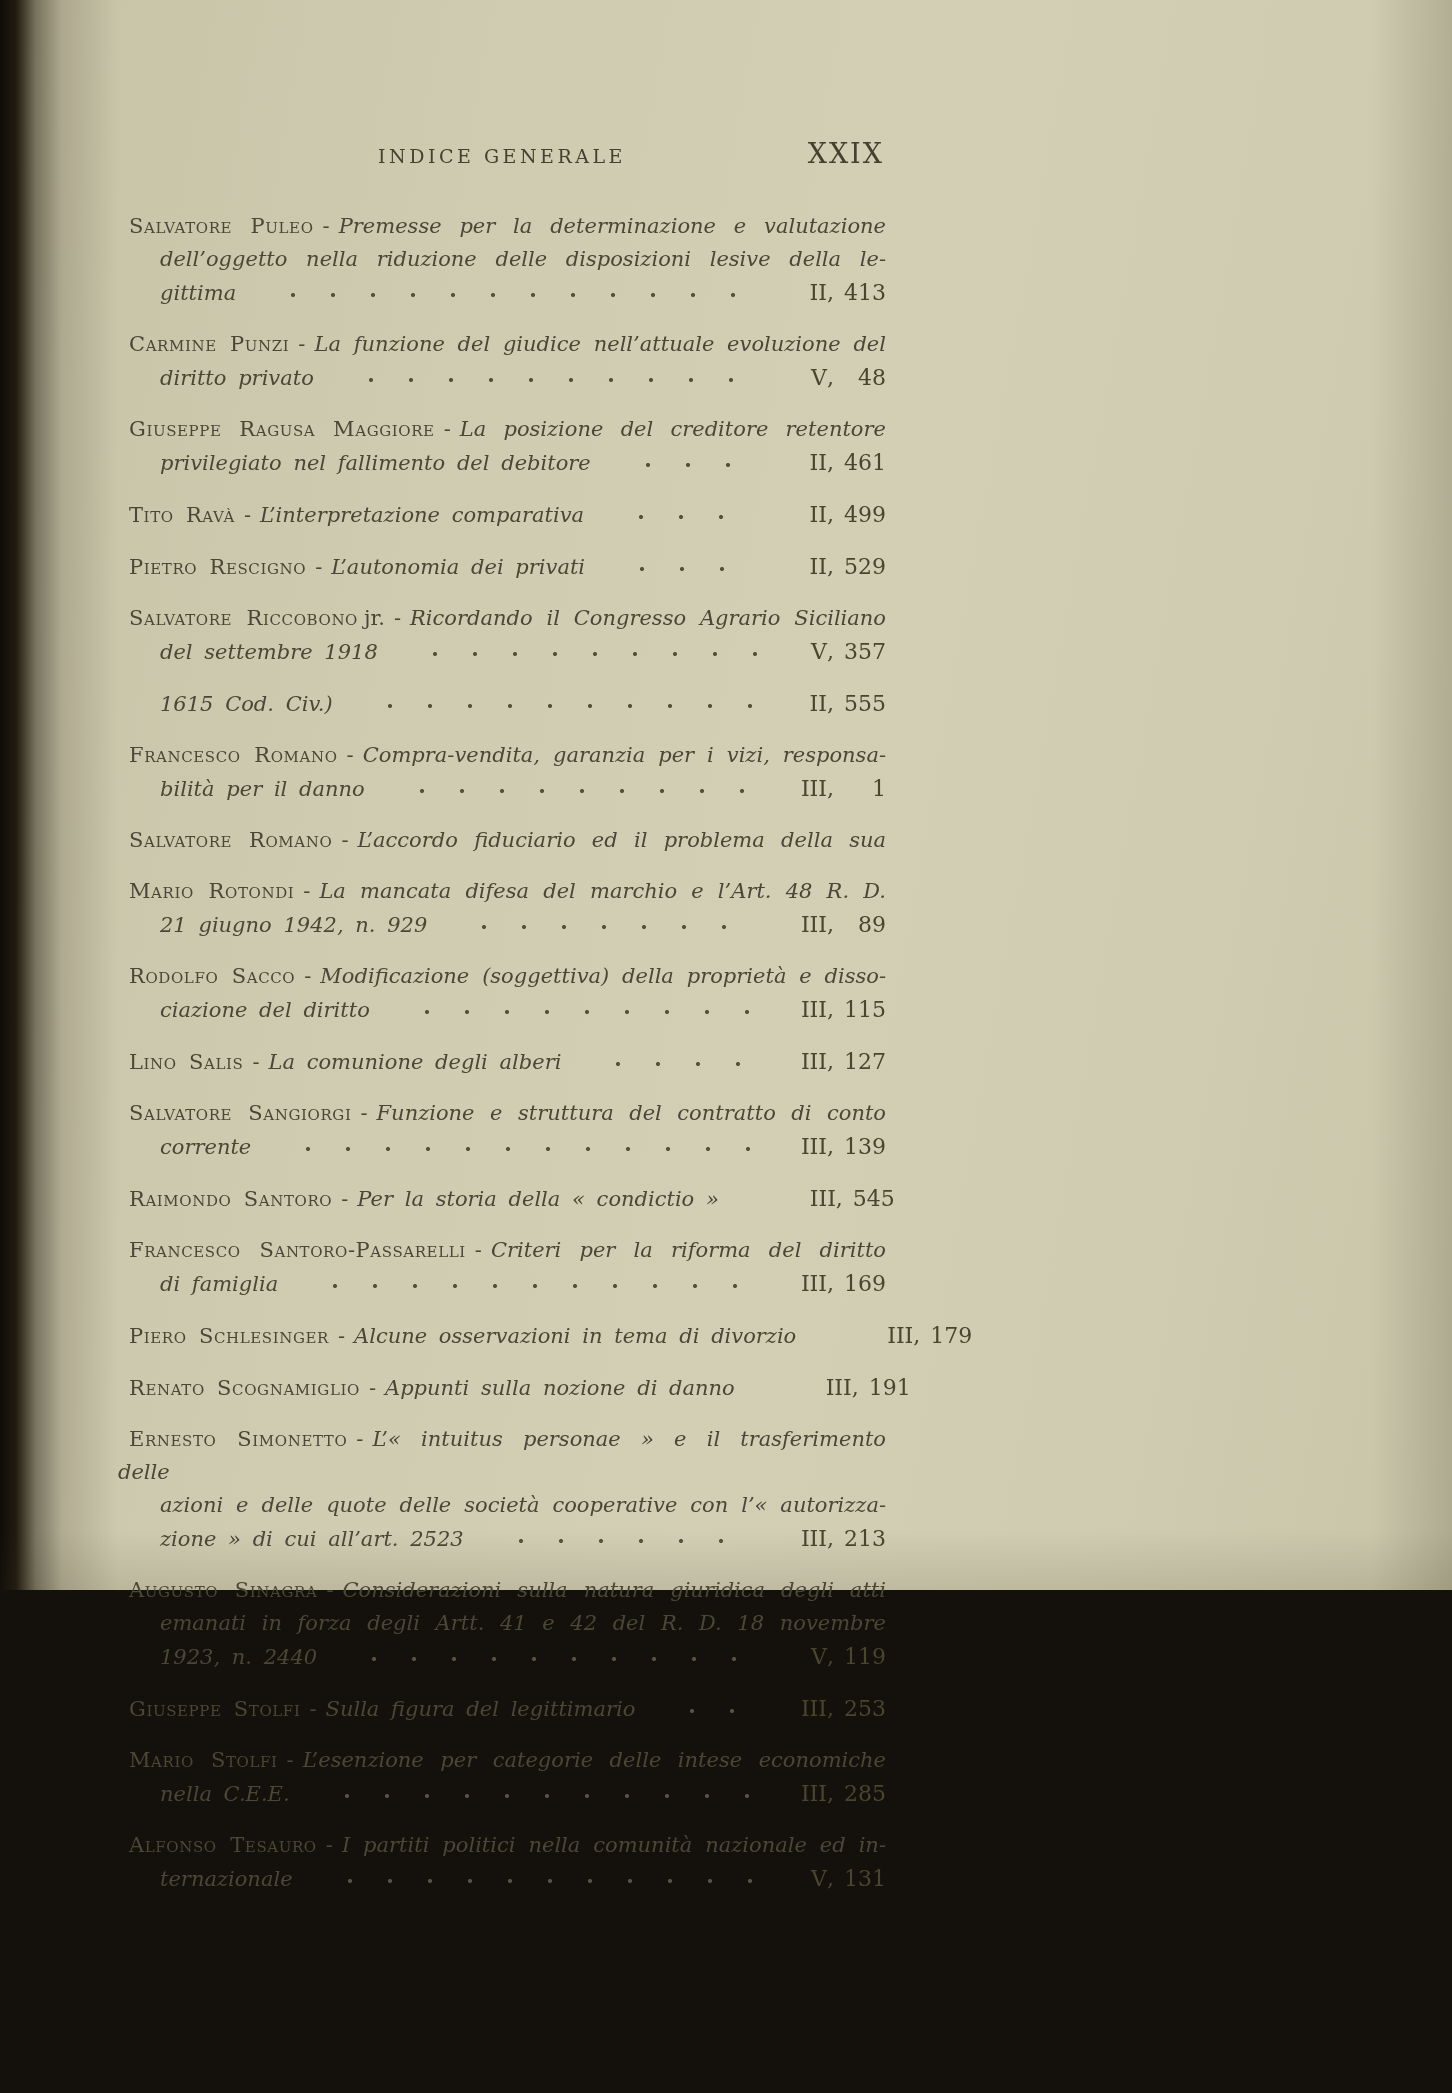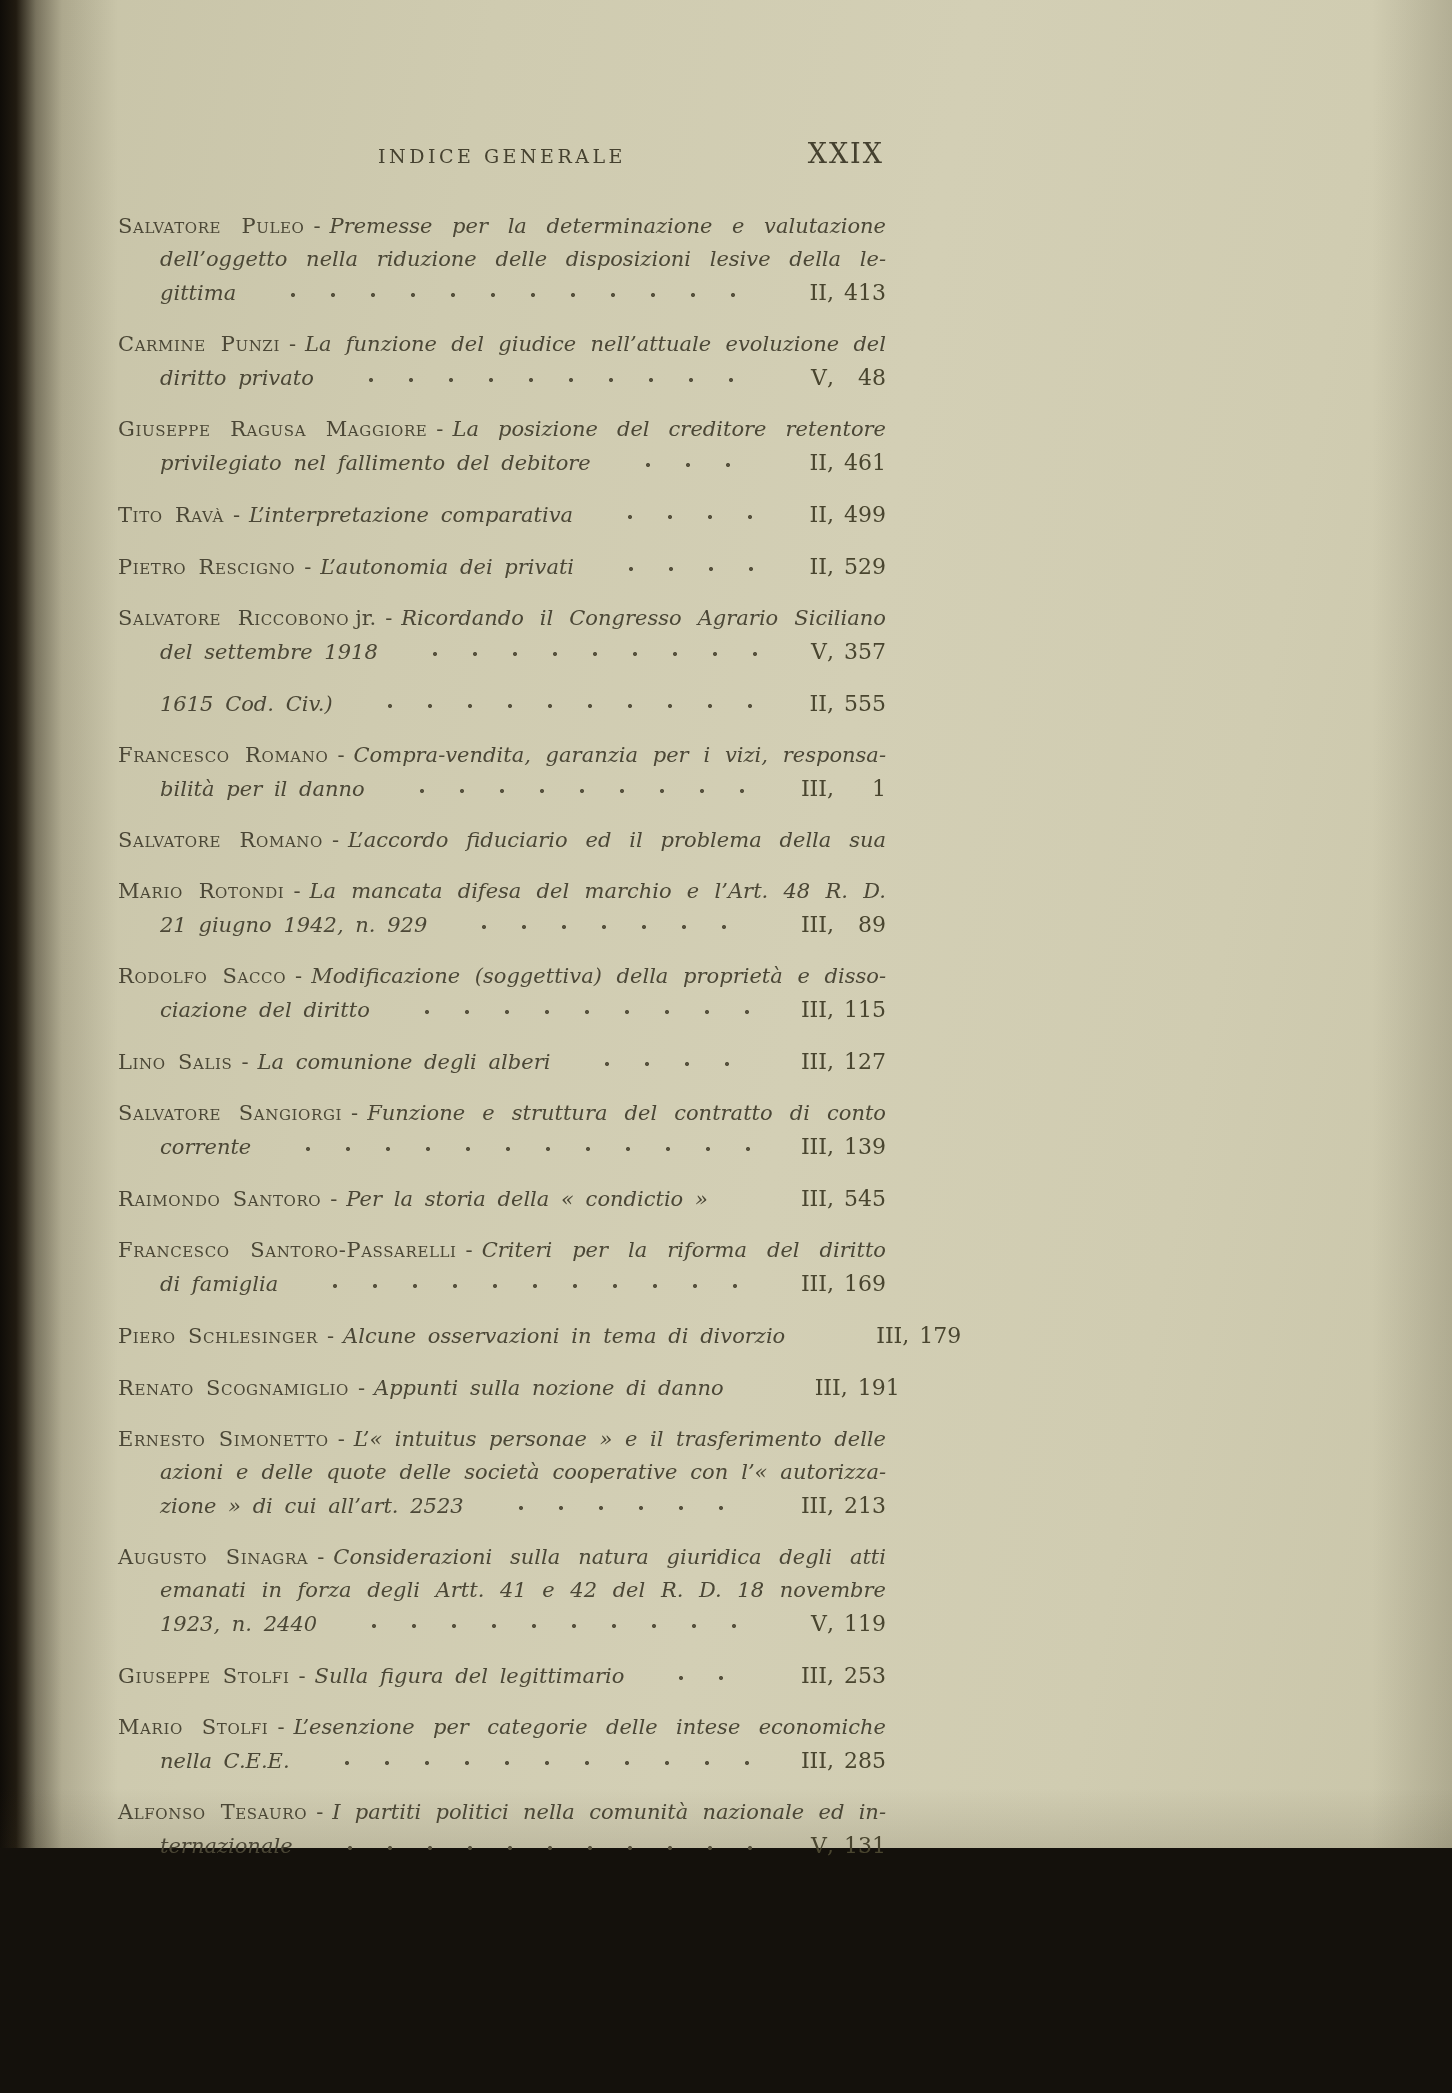--- a/index.html
+++ b/index.html
@@ -2,21 +2,21 @@
 <html><head>
 <meta charset="utf-8">
 <style>
   html,body{margin:0;padding:0;}
   body{
     width:1452px;height:2093px;overflow:hidden;
     background:#14110c;
     font-family:"DejaVu Serif","Liberation Serif",serif;
   }
   .page{
-    position:relative;width:1452px;height:1848px;
+    position:relative;width:1452px;height:1590px;
     background:linear-gradient(100deg,#c7c3a7 0%,#cfcbb0 28%,#d3cfb5 55%,#d0ccb1 78%,#c9c5a9 100%);
     text-decoration:underline;
   }
   .gutter-shadow{
     position:absolute;left:0;top:0;bottom:0;width:120px;pointer-events:none;
     background:linear-gradient(to right,#0f0c08 0px,#211b11 16px,rgba(42,35,21,.5) 36px,rgba(64,55,34,.2) 62px,rgba(64,55,34,0) 118px);
   }
   .edge-shade-right{
     position:absolute;right:0;top:0;bottom:0;width:80px;pointer-events:none;
     background:linear-gradient(to left,rgba(52,46,27,.18),rgba(52,46,27,0));
@@ -32,21 +32,21 @@
     font-size:19px;letter-spacing:3.5px;white-space:nowrap;
   }
   .hdr-num{position:absolute;right:2px;top:0;font-size:27px;letter-spacing:2px;}
   .toc{color:#4b4736;}
   .entry{margin-bottom:18px;font-size:21px;line-height:33px;word-spacing:.24em;}
   .line{min-height:33px;}
   .line.justify{text-align:justify;text-align-last:justify;}
   .line.cont{padding-left:42px;}
   .line.last{display:flex;align-items:baseline;gap:20px;}
   .lasttext{white-space:nowrap;flex:0 0 auto;}
-  .author{font-variant:small-caps;letter-spacing:.6px;}
+  .author{font-variant:small-caps;letter-spacing:.6px;margin-left:11px;}
   .suffix{margin-left:6px;}
   .sep{margin:0 9px;}
   .title{font-style:italic;}
   .leader{
     flex:1 1 14px;height:20px;margin:0 10px 0 13px;min-width:14px;
     background-image:radial-gradient(circle,#57523e 1.8px,rgba(87,82,62,0) 2.3px);
     background-size:40px 6px;background-repeat:repeat-x;
     background-position:left 4px bottom 2px;
   }
   .ref{white-space:nowrap;flex:0 0 auto;font-size:22px;color:#49452f;}

